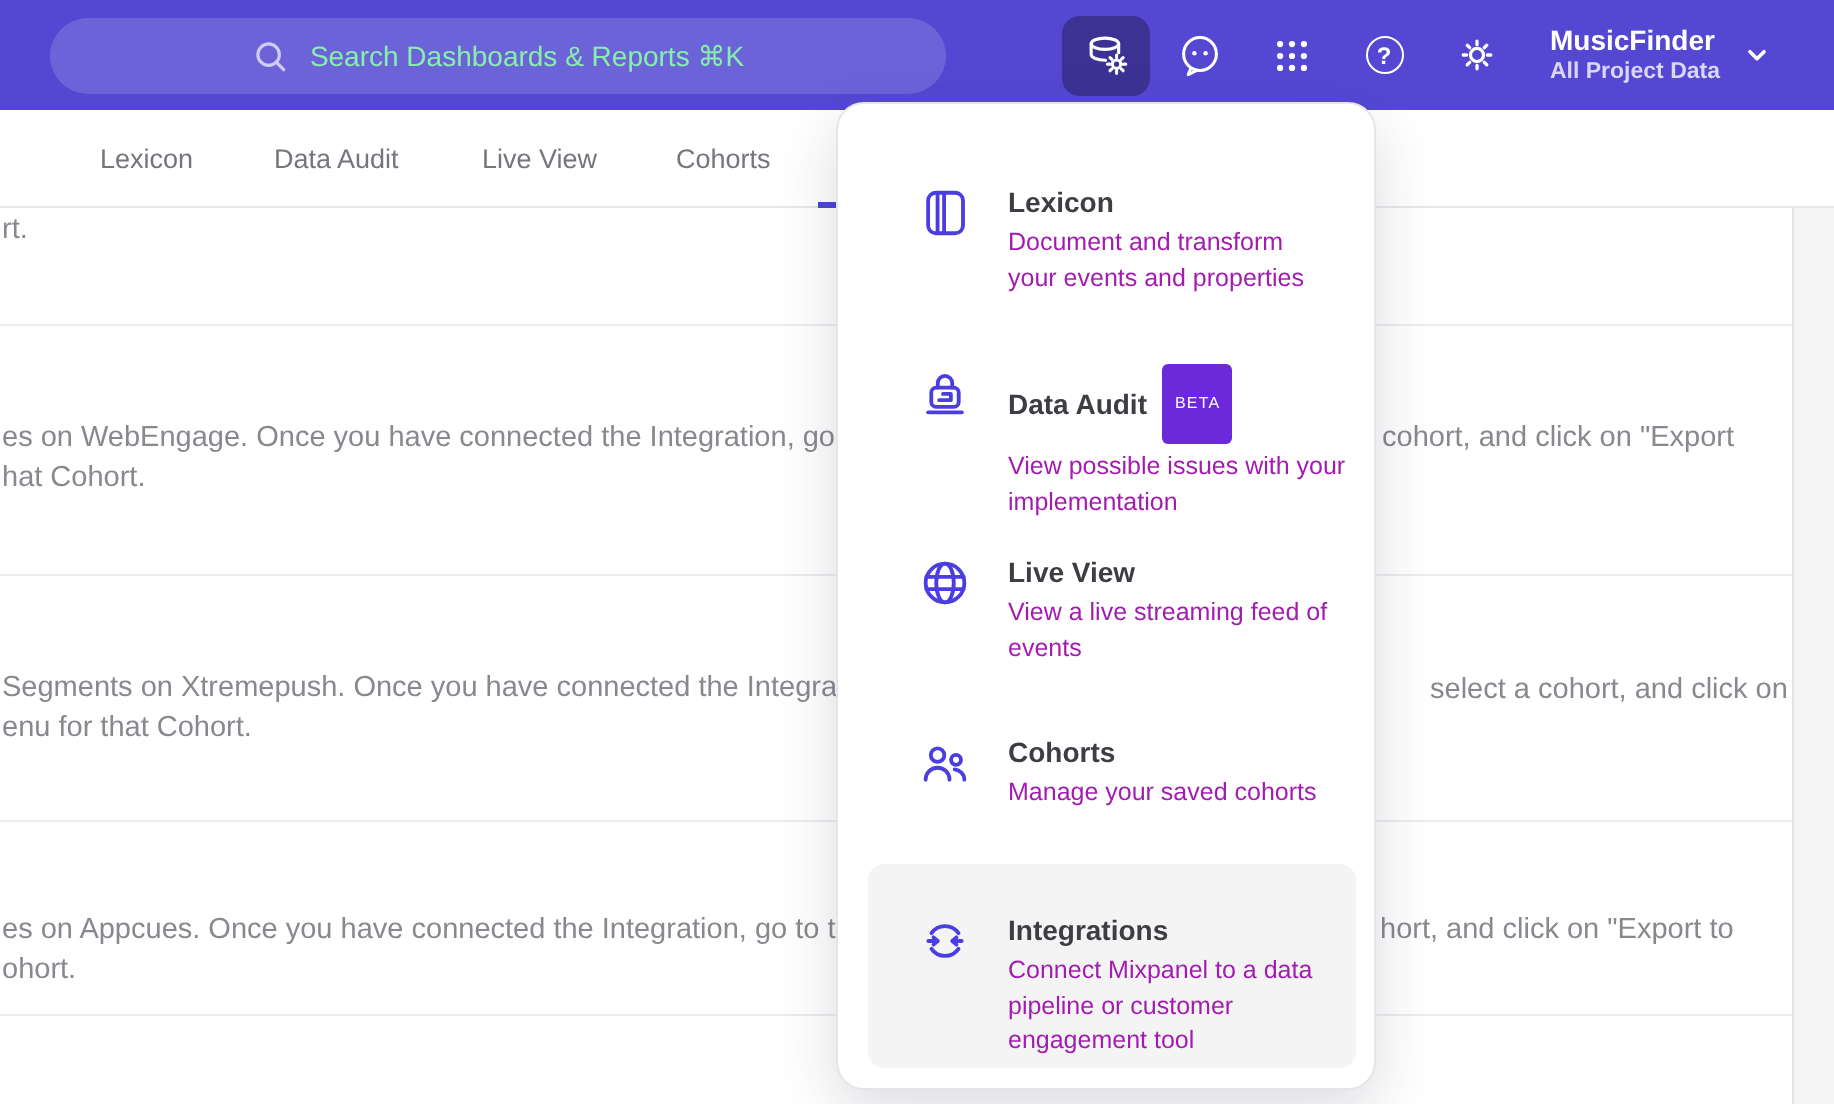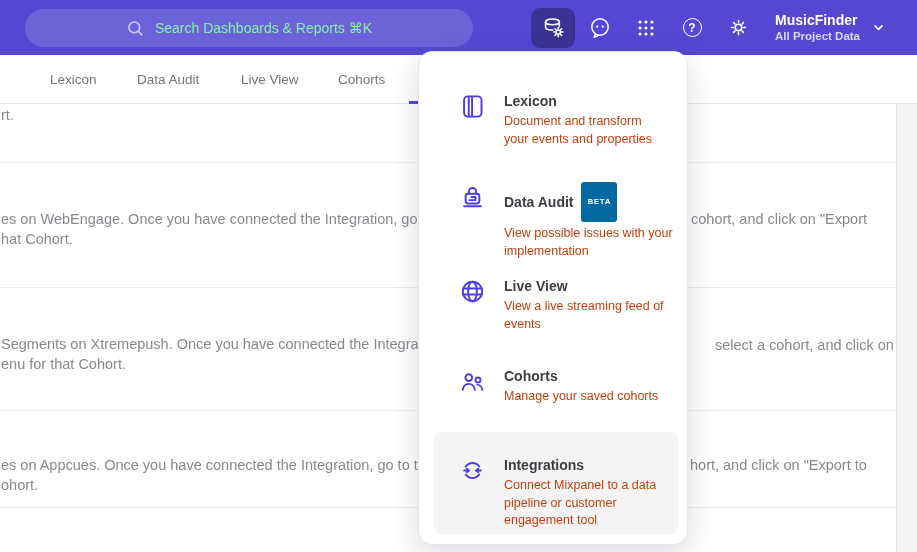--- a/index.html
+++ b/index.html
@@ -47,23 +47,23 @@
 
   
   .panel {
     position:absolute; left:418px; top:51px; width:270px; height:494px;
     background:#fff; border:1px solid #e5e5e8; border-radius:14px;
     box-shadow:0 10px 30px rgba(40,40,70,0.16); z-index:50;
   }
   .menu-item { position:absolute; left:40px; display:flex; gap:18px; cursor:pointer; }
   .menu-item .iconcol { width:27px; flex:0 0 27px; padding-top:1px; }
   .mi-title { font-size:14px; font-weight:bold; color:#3d3d43; line-height:18px; display:flex; align-items:center; gap:8px; }
-  .mi-desc { font-size:12.5px; color:#c2410c; line-height:17.5px; margin-top:3px; white-space:pre-line; width:175px; }
+  .mi-desc { font-size:12.5px; color:#a21caf; line-height:17.5px; margin-top:3px; white-space:pre-line; width:175px; }
   .beta-badge {
-    display:inline-block; background:#0369a1; color:#fff; font-size:8px; font-weight:bold;
+    display:inline-block; background:#6d28d9; color:#fff; font-size:8px; font-weight:normal;
     letter-spacing:0.6px; padding:16px 6px; border-radius:3px; line-height:8px;
   }
   .highlight-block {
     position:absolute; left:15px; top:380px; width:244px; height:102px;
     background:#f4f4f5; border-radius:8px; cursor:pointer;
   }
   .highlight-block .menu-item { position:absolute; left:25px; top:24px; }
 </style>
 </head>
 <body>

